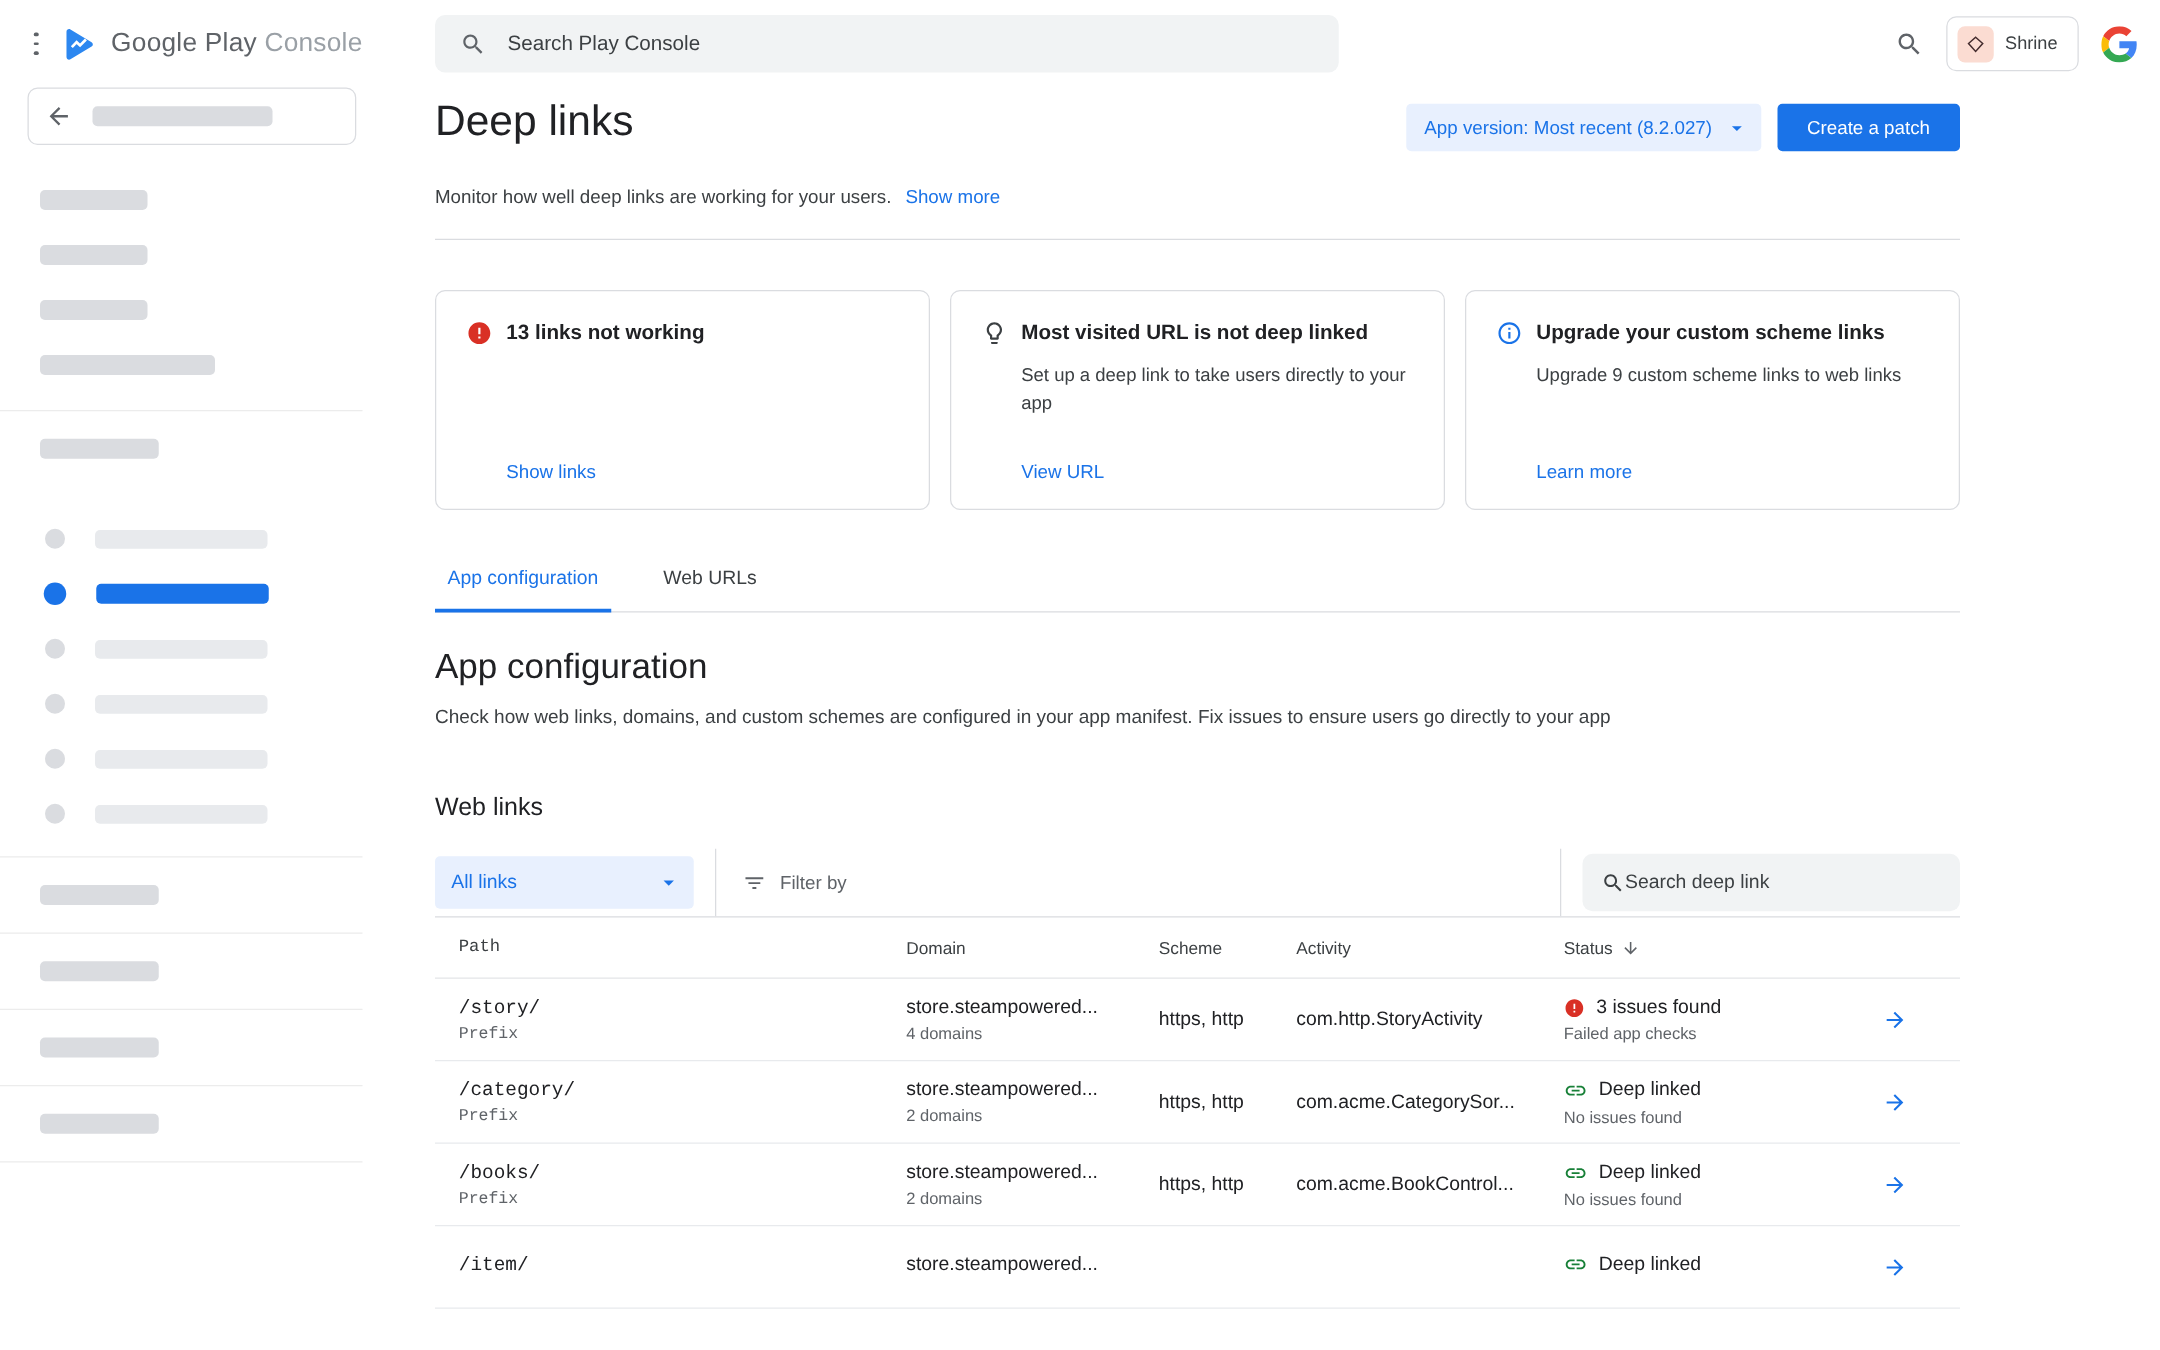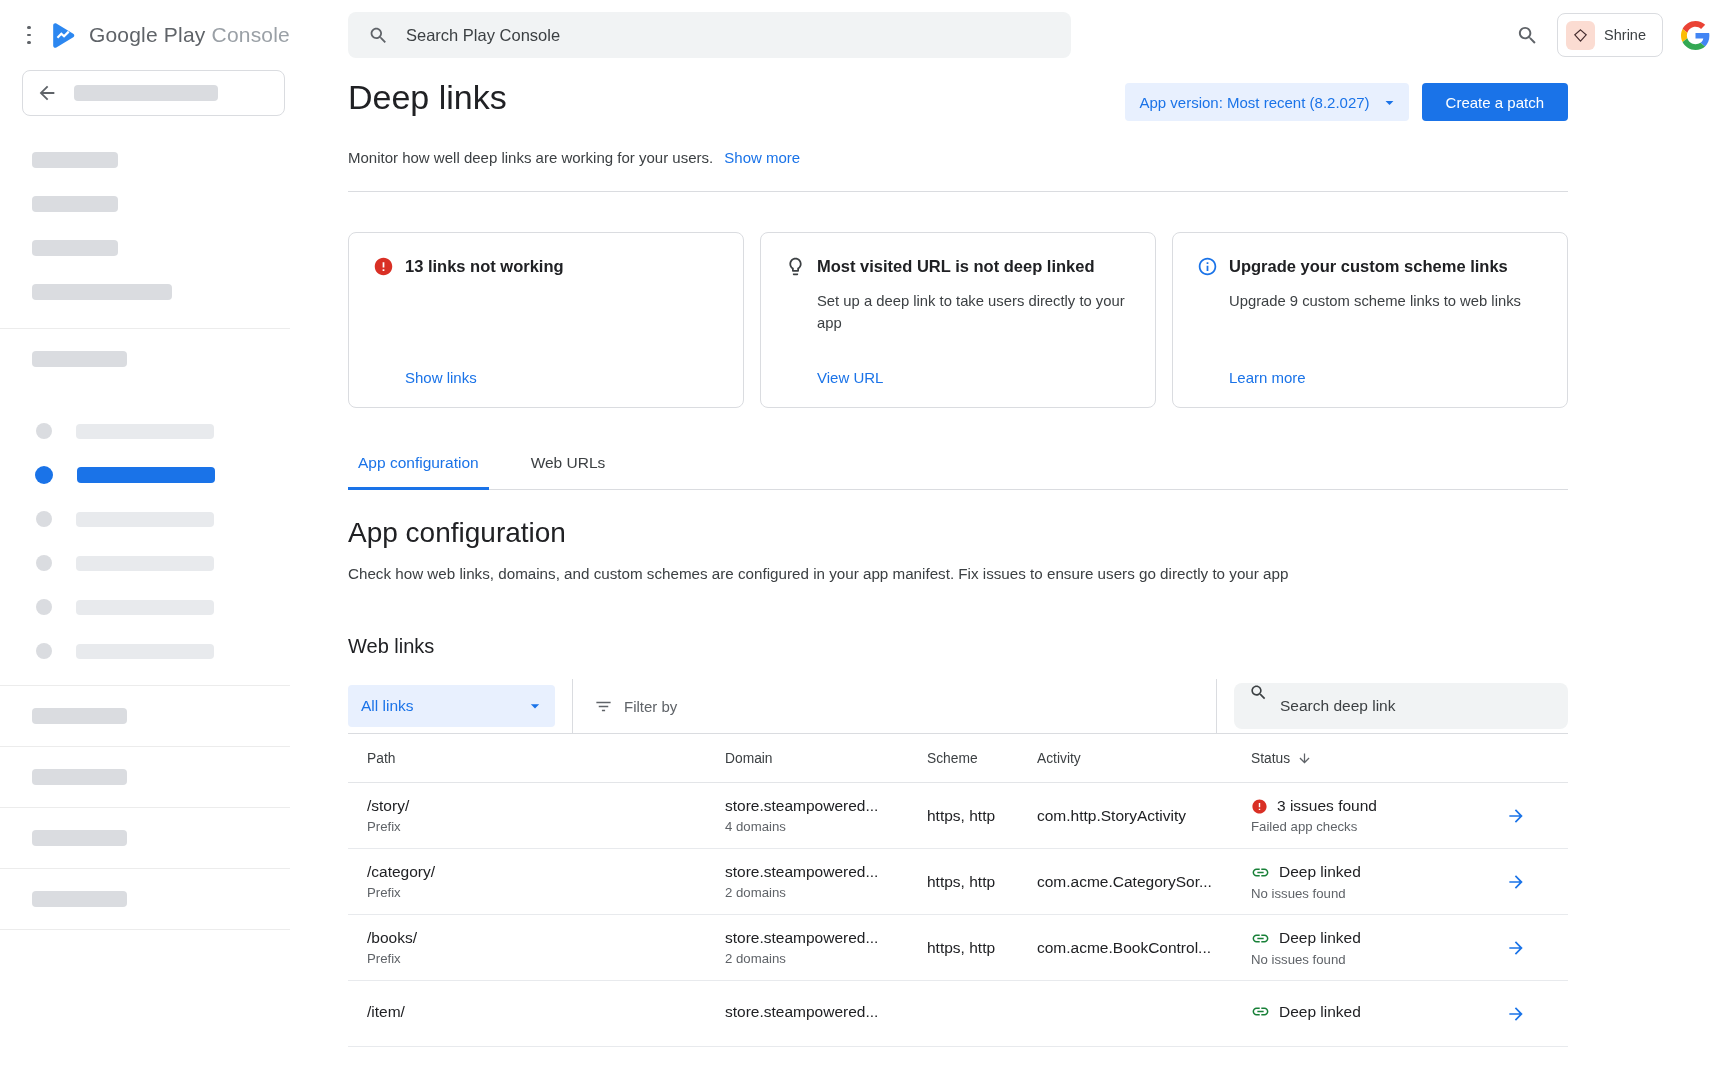--- a/index.html
+++ b/index.html
@@ -65,28 +65,28 @@
   h2 { margin-top:27px; font-size:28px; font-weight:400; color:#202124; }
   .section-desc { margin-top:16px; font-size:15.2px; color:#3c4043; }
   h3 { margin-top:53px; font-size:20px; font-weight:500; color:#202124; }
 
   .toolbar { margin-top:21px; height:54px; display:flex; align-items:center; }
   .links-select { width:207px; height:42px; background:#e8f0fe; border:none; border-radius:4px; color:#1a73e8; font-family:"Liberation Sans",sans-serif; font-size:15.5px; font-weight:500; display:flex; align-items:center; justify-content:space-between; padding:0 10px 0 13px; cursor:pointer; }
   .vsep { width:1px; height:54px; background:#dadce0; }
   .vsep.m { margin-left:17px; }
   .filter-by { display:flex; align-items:center; gap:11px; margin-left:21px; font-size:15px; color:#5f6368; cursor:pointer; background:none; border:none; font-family:Liberation Sans, sans-serif; }
   .toolbar-spacer { flex:1; }
-  .deeplink-search { width:334px; height:46px; background:#f1f3f4; border-radius:8px; display:flex; gap:12px; padding:0 15px; margin-left:17px; }
+  .deeplink-search { width:302px; height:46px; background:#f1f3f4; border-radius:8px; display:flex; align-items:center; gap:0; padding:0 15px; margin-left:17px; }
   .deeplink-search input { flex:1; border:none; outline:none; background:transparent; font-family:"Liberation Sans",sans-serif; font-size:15.5px; color:#3c4043; }
   .deeplink-search input::placeholder { color:#3c4043; opacity:1; }
   .toolbar-divider { height:1px; background:#dadce0; }
 
   .tgrid { display:grid; grid-template-columns:377px 202px 110px 214px 246px 1fr; align-items:center; }
   .thead { height:49px; border-bottom:1px solid #e3e5e8; font-size:13.8px; font-weight:500; color:#3c4043; }
-  .thead > div:first-child, .trow > div:first-child { padding-left:19px; }
+  .thead > div:first-child, .trow > div:first-child { padding-left:19px;font-family:Liberation Mono, monospace; }
   .th-status { display:flex; align-items:center; gap:7px; cursor:pointer; }
   .trow { height:66px; border-bottom:1px solid #e8eaed; }
   .cell-main { font-size:15.5px; color:#202124; }
   .cell-sub { font-size:13.2px; color:#5f6368; margin-top:4px; }
   .status-line { display:flex; align-items:center; gap:9px; font-size:15.5px; color:#202124; }
   .row-arrow { justify-self:end; padding-right:42px; background:none; border:none; cursor:pointer; display:flex; }
 </style>
 </head>
 <body>
 

